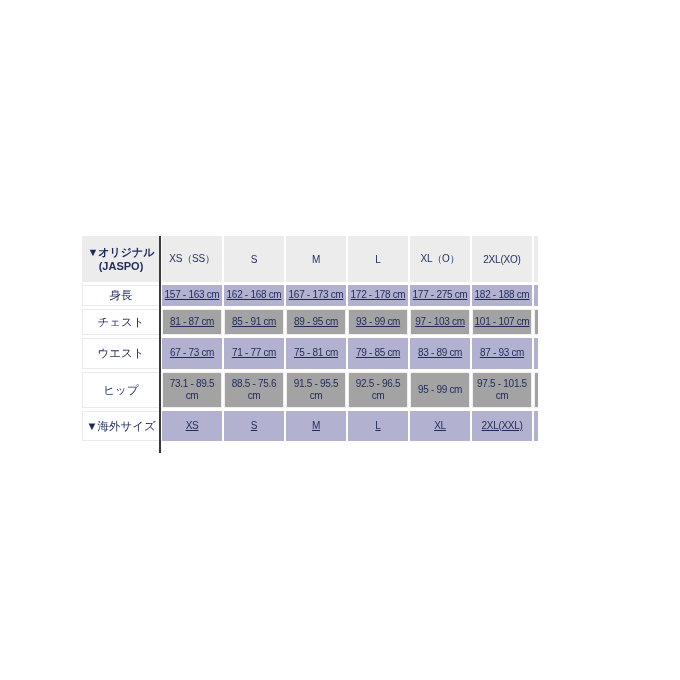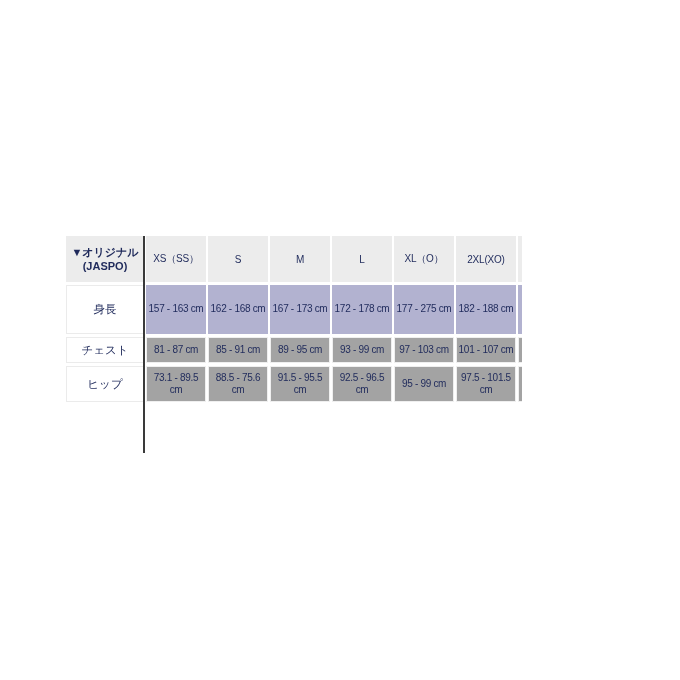--- a/index.html
+++ b/index.html
@@ -5,42 +5,42 @@
   * { box-sizing: border-box; margin: 0; padding: 0; }
   html, body { width: 680px; height: 680px; background: #ffffff; }
   body {
     position: relative;
     font-family: "Liberation Sans", "DejaVu Sans", sans-serif;
     color: #1f2a5b;
     overflow: hidden;
   }
   .chart-wrap {
     position: absolute;
-    left: 64px;
+    left: 80px;
     top: 233px;
     width: 458px;
     height: 223px;
     overflow: hidden;
   }
   table.size-chart {
     border-collapse: separate;
     border-spacing: 2px 3px;
     table-layout: fixed;
     width: 516px;
   }
   col.c-label { width: 78px; }
   col.c-data  { width: 60px; }
   th, td {
     vertical-align: middle;
     text-align: center;
     overflow: hidden;
     padding: 0;
   }
   tr.header-row { height: 46px; }
-  tr.r0 { height: 49px; padding-left: 44px; }
+  tr.r0 { height: 21px; padding-left: 44px; }
   tr.r1 { height: 26px; }
   tr.r2 { height: 31px; }
   tr.r3 { height: 36px; }
   tr.r4 { height: 30px; }
   .hd {
     background: #ececec;
     font-size: 10px;
     font-weight: normal;
     letter-spacing: -0.2px;
   }
@@ -56,21 +56,21 @@
     font-size: 11.5px;
     font-weight: normal;
   }
   .data {
     font-size: 10px;
     letter-spacing: -0.3px;
     line-height: 1.25;
   }
   tr.stripe .data { background: #b2b2d0; }
   tr.plain  .data { background: #a3a3a3; border: 1px solid #efefef; }
-  tr.nowrap .data { white-space: nowrap; }
+  tr.nowrap .data { white-space: nowrap; text-decoration: underline; }
   .divider-line {
     position: absolute;
     left: 79px;
     top: 3px;
     width: 2px;
     height: 217px;
     background: #3a3a3a;
     z-index: 2;
   }
 </style>
@@ -117,25 +117,45 @@
     <tr class="r1 plain nowrap">
       <td class="label-cell">チェスト</td>
       <td class="data">81 - 87 cm</td>
       <td class="data">85 - 91 cm</td>
       <td class="data">89 - 95 cm</td>
       <td class="data">93 - 99 cm</td>
       <td class="data">97 - 103 cm</td>
       <td class="data">101 - 107 cm</td>
       <td class="data"></td>
     </tr>
+    <tr class="r2 stripe nowrap">
+      <td class="label-cell">ウエスト</td>
+      <td class="data">67 - 73 cm</td>
+      <td class="data">71 - 77 cm</td>
+      <td class="data">75 - 81 cm</td>
+      <td class="data">79 - 85 cm</td>
+      <td class="data">83 - 89 cm</td>
+      <td class="data">87 - 93 cm</td>
+      <td class="data"></td>
+    </tr>
     <tr class="r3 plain">
       <td class="label-cell">ヒップ</td>
       <td class="data">73.1 - 89.5 cm</td>
       <td class="data">88.5 - 75.6 cm</td>
       <td class="data">91.5 - 95.5 cm</td>
       <td class="data">92.5 - 96.5 cm</td>
       <td class="data">95 - 99 cm</td>
       <td class="data">97.5 - 101.5 cm</td>
       <td class="data"></td>
     </tr>
+    <tr class="r4 stripe nowrap">
+      <td class="label-cell">▼海外サイズ</td>
+      <td class="data">XS</td>
+      <td class="data">S</td>
+      <td class="data">M</td>
+      <td class="data">L</td>
+      <td class="data">XL</td>
+      <td class="data">2XL(XXL)</td>
+      <td class="data"></td>
+    </tr>
   </tbody>
     </table>
 </div>
 
 </body></html>

